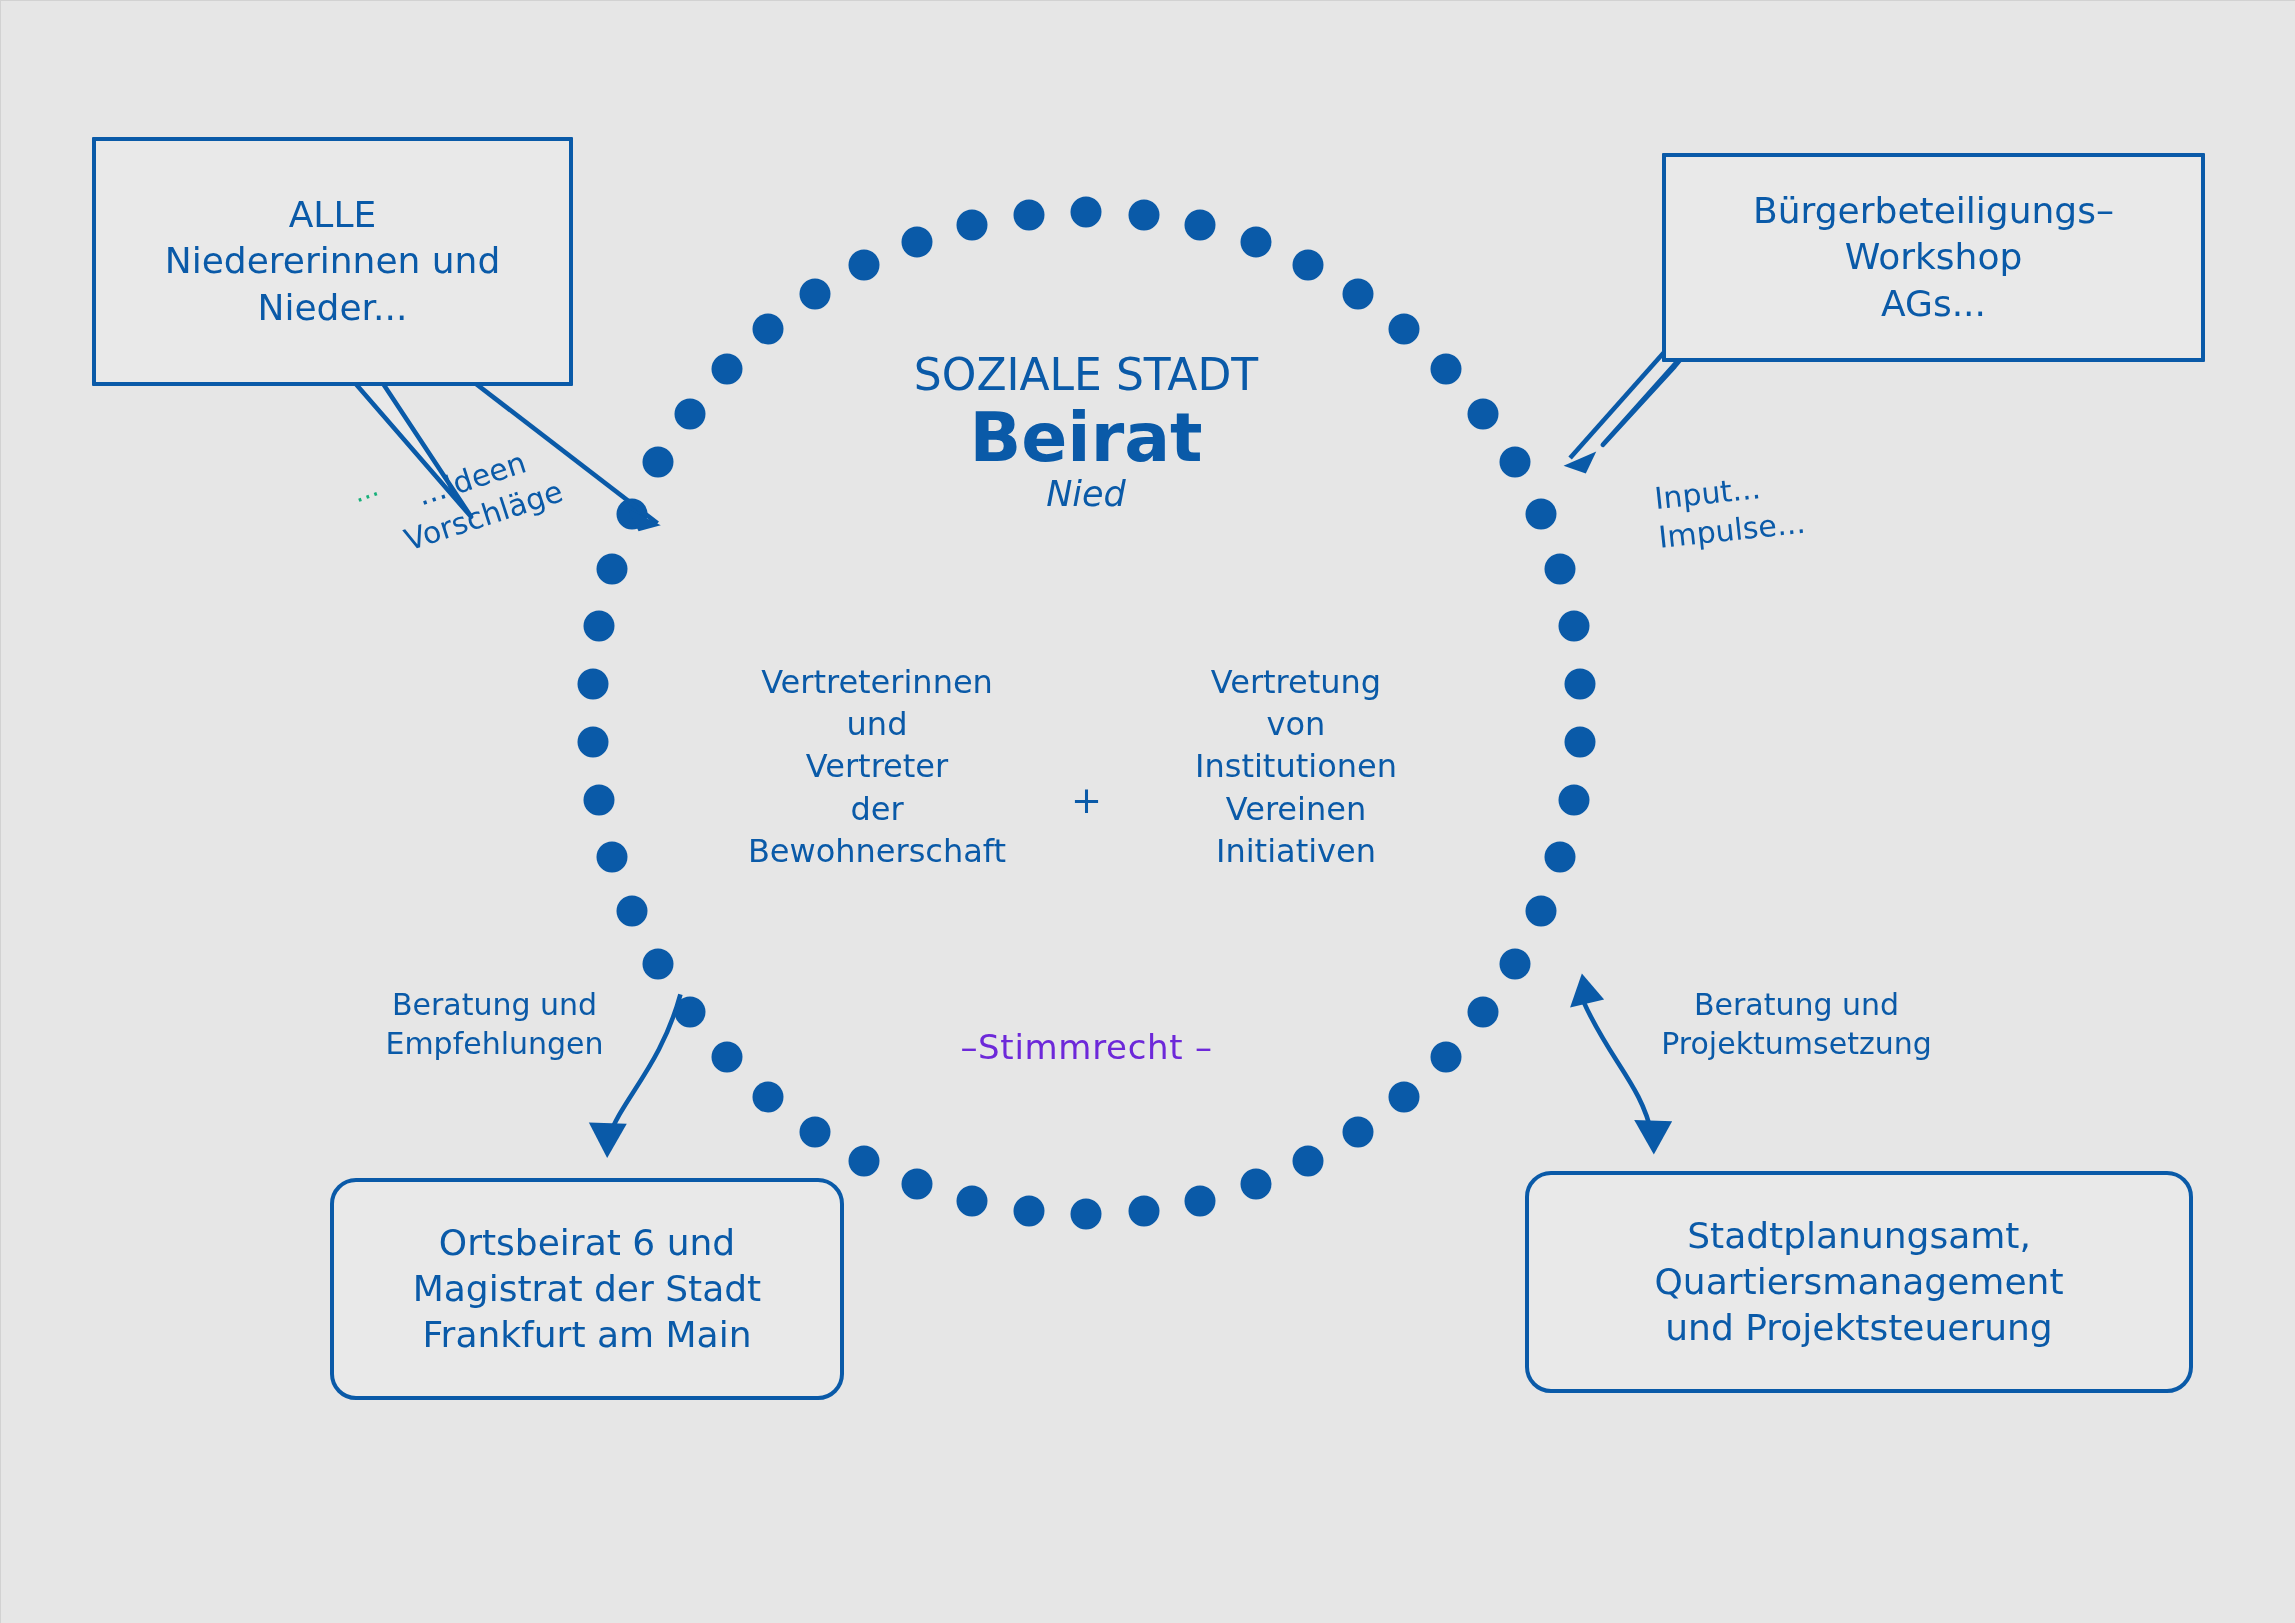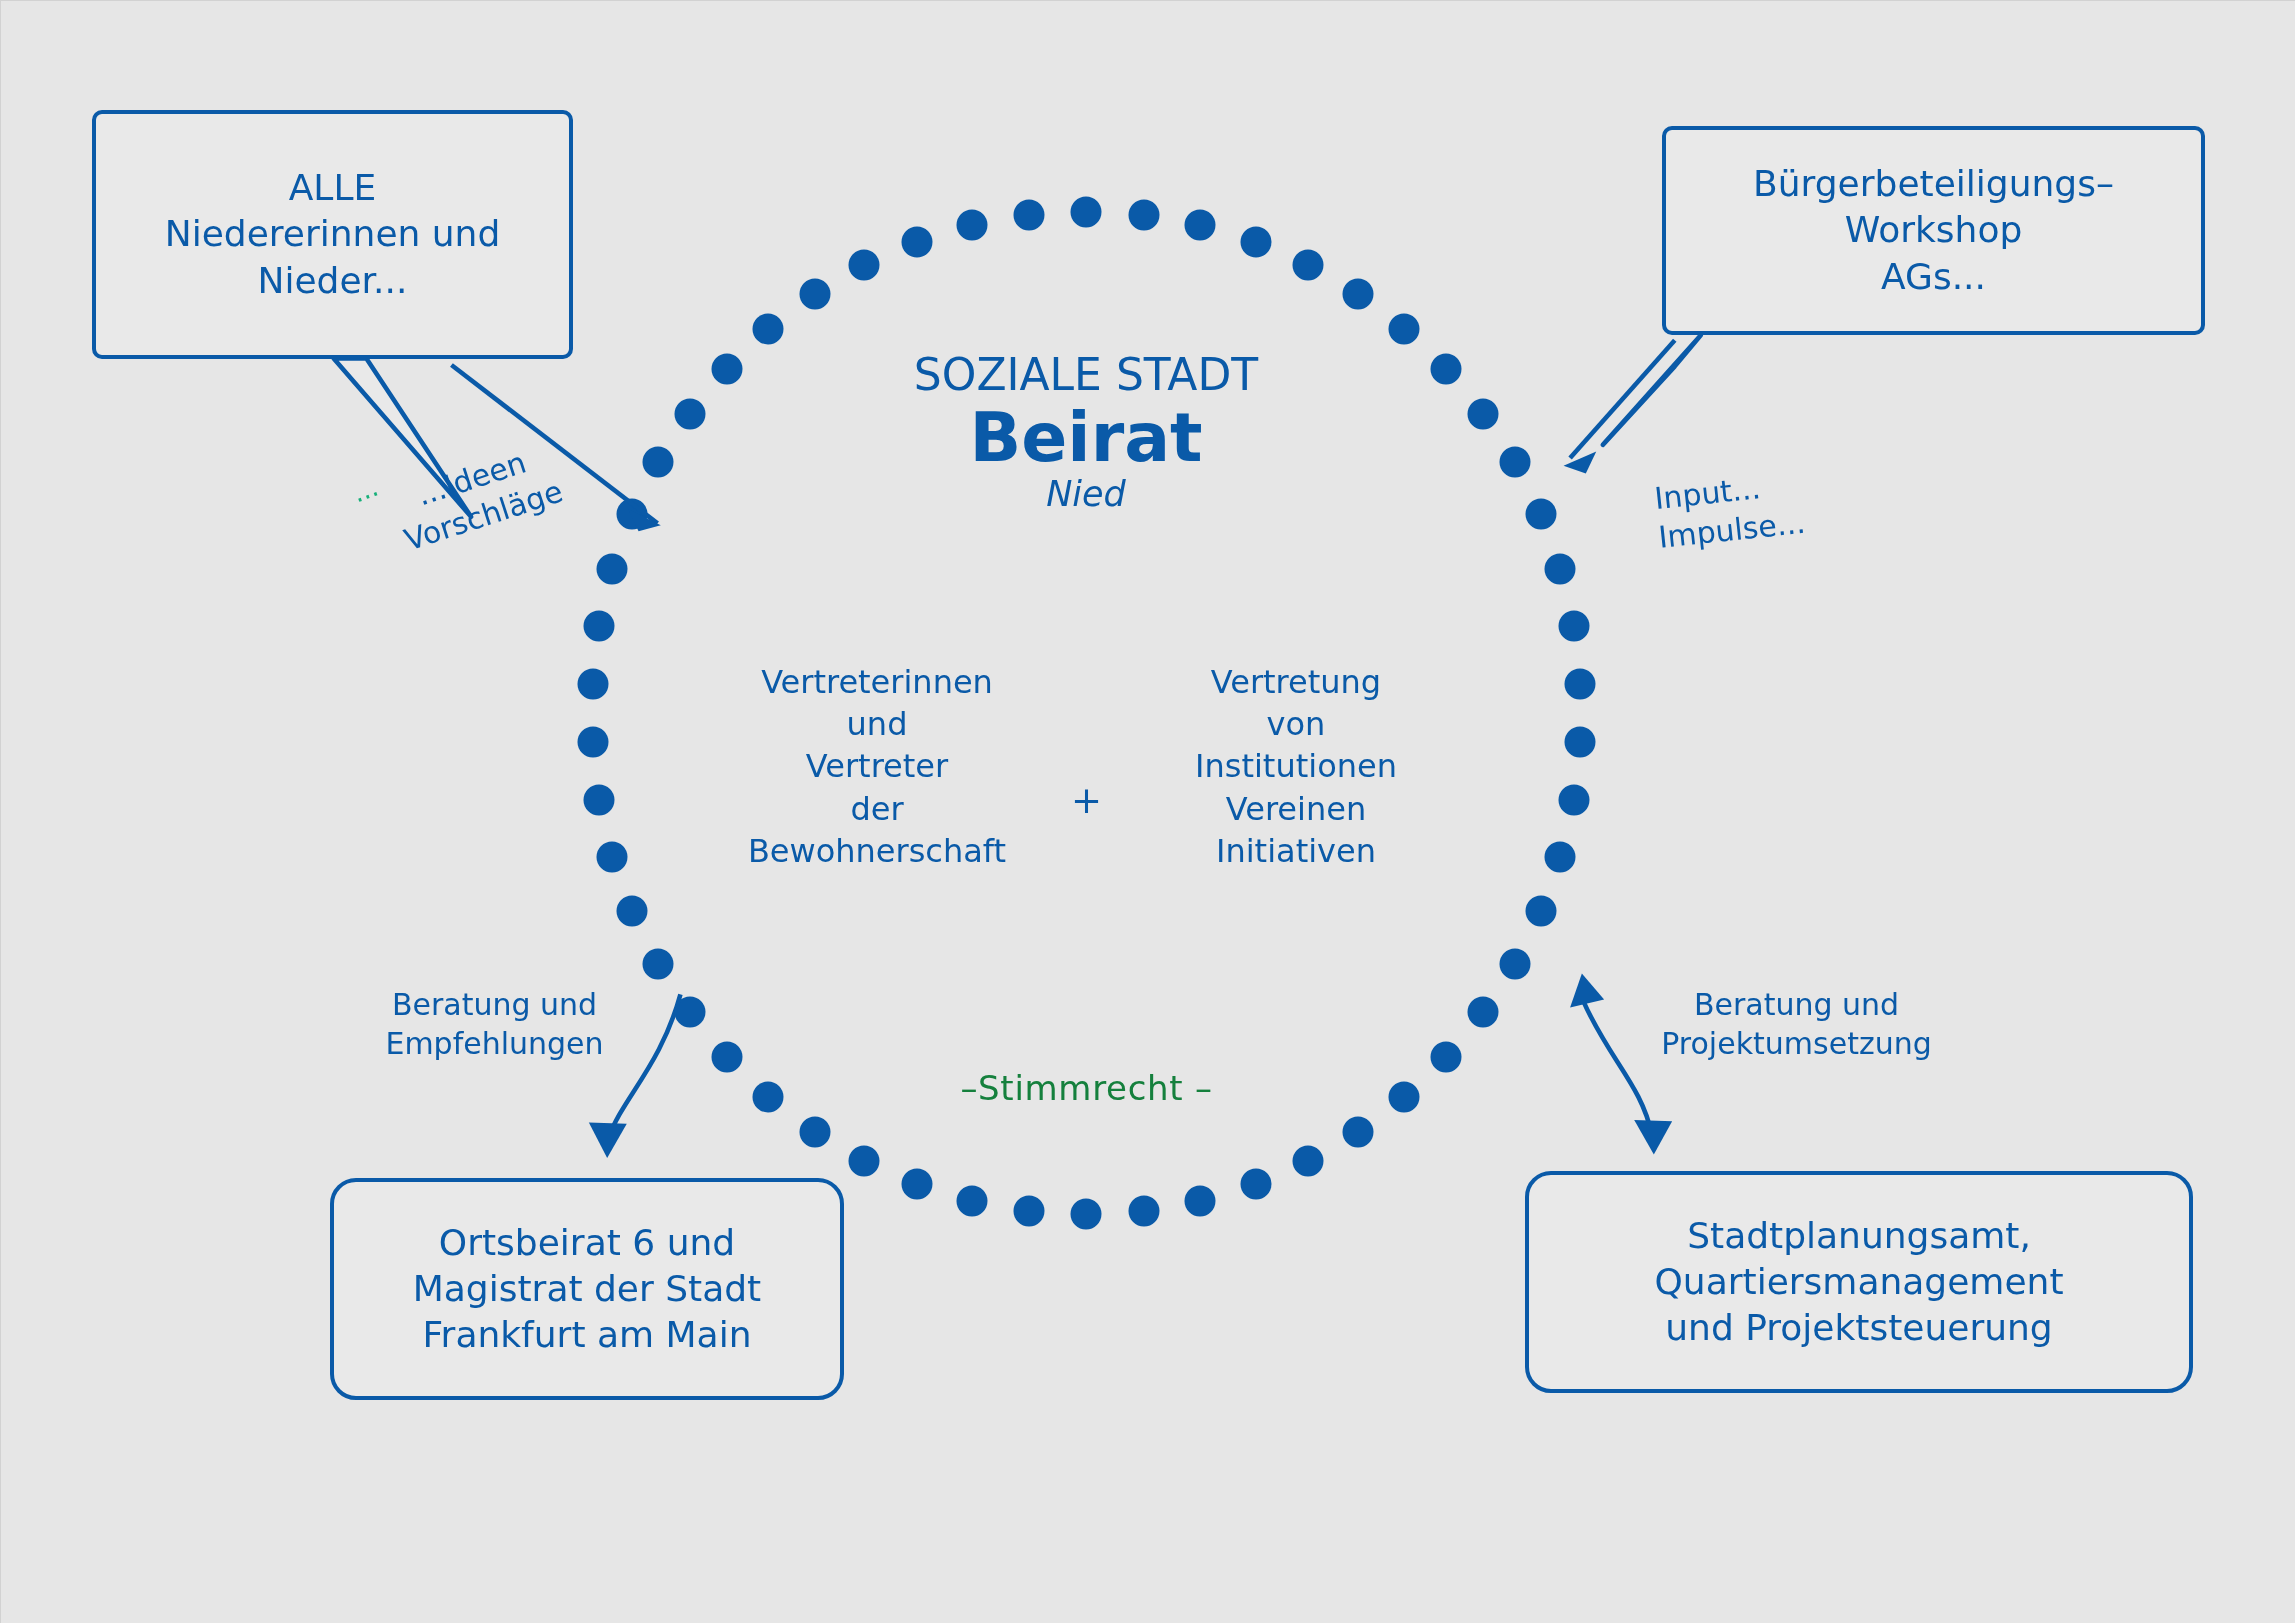--- a/index.html
+++ b/index.html
@@ -92,42 +92,42 @@
   #plus {
     width: 79px;
     text-align: center;
     font-size: 37px;
     line-height: 1.2;
     padding-top: 118px;
   }
   #stimmrecht {
     position: absolute;
     left: 661px;
-    top: 1068px;
+    top: 1027px;
     width: 851px;
     text-align: center;
     font-size: 34px;
-    color: #15803d;
+    color: #6d28d9;
     letter-spacing: 0.7px;
   }
 
   
   .box {
     position: absolute;
     border: 4.6px solid #0a5aa8;
     background: #e9e9e9;
     color: #0a5aa8;
     box-sizing: border-box;
     display: flex;
     align-items: center;
     justify-content: center;
     text-align: center;
     line-height: 1.28;
   }
-  .bubble-sq { border-radius: 10px; }
+  .bubble-sq { border-radius: 1px; margin-top: 27px; }
   .bubble-round { border-radius: 26px; }
 
   #box-alle {
     left: 92px;
     top: 110px;
     width: 481px;
     height: 249px;
     font-size: 36px;
     padding: 0 15.7px;
   }

